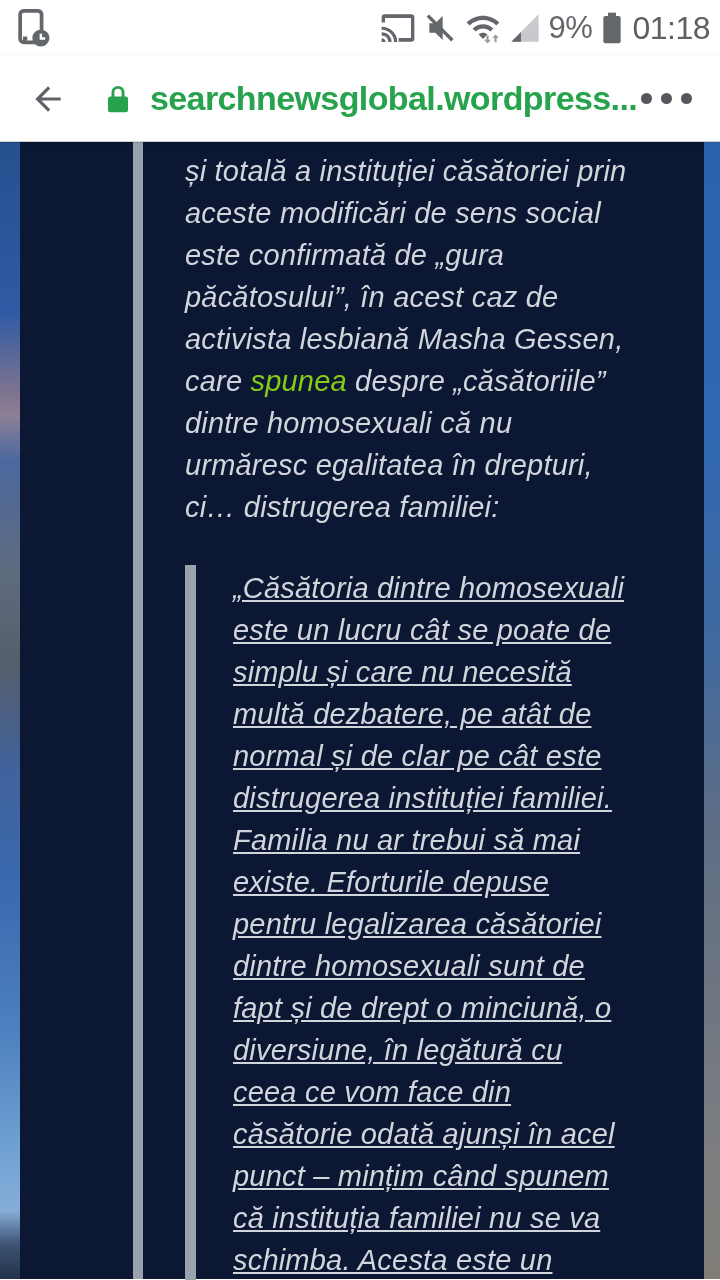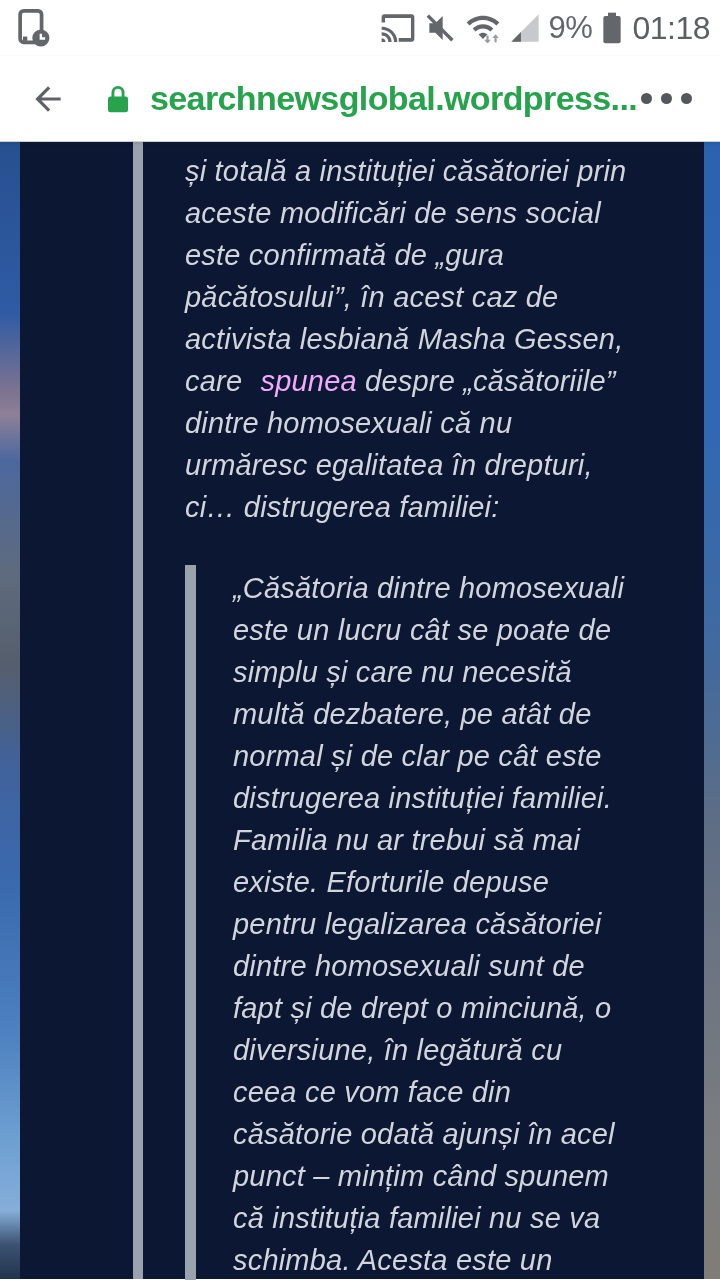--- a/index.html
+++ b/index.html
@@ -64,24 +64,25 @@
     position:absolute; left:113px; top:0; bottom:0; width:10px;
     background:#9aa2ad;
   }
   .article {
     position:absolute; left:165px; right:20px; top:8px;
     color:#d2d5dc; font-style:italic; font-weight:300;
     font-size:29px; line-height:42px; letter-spacing:0.2px;
   }
   .pre { white-space:pre-line; }
   .lead { margin:0; }
-  .article a.inline-link { color:#f0abfc; text-decoration:none; font-style:italic;margin-left:10px; }
+  .article a.inline-link { color:#84cc16; text-decoration:none; font-style:italic; }
   blockquote.inner-quote {
     margin:37px 0 0 0; padding:2px 0 0 37px;
     border-left:11px solid #9aa2ad;
+    text-decoration:underline;
   }
 </style>
 </head>
 <body>
 
 <div class="status-bar">
   <div class="sb-left">
     <svg class="sicon" width="38" height="40" viewBox="0 0 26 28">
       <rect x="4" y="2" width="15" height="22" rx="2.5" fill="none" stroke="#63666a" stroke-width="2.6"></rect>
       <rect x="6" y="20" width="3" height="3" fill="#63666a"></rect>

